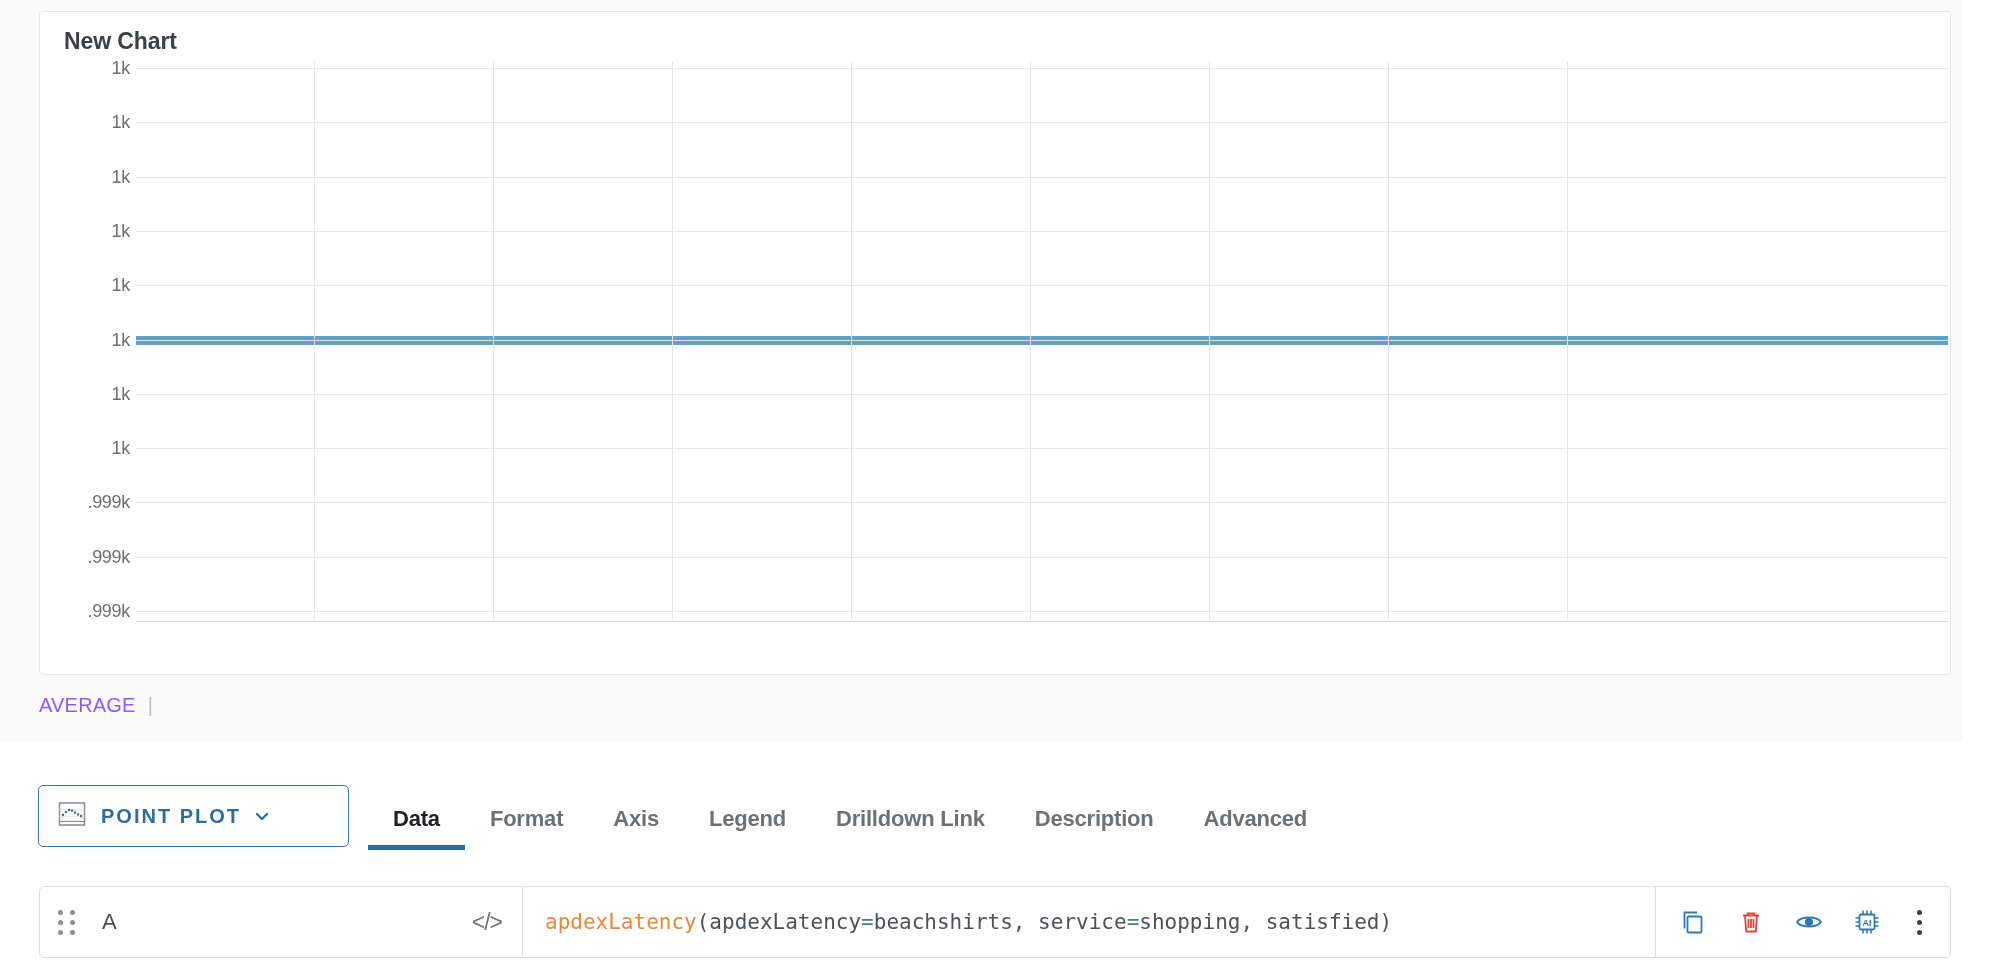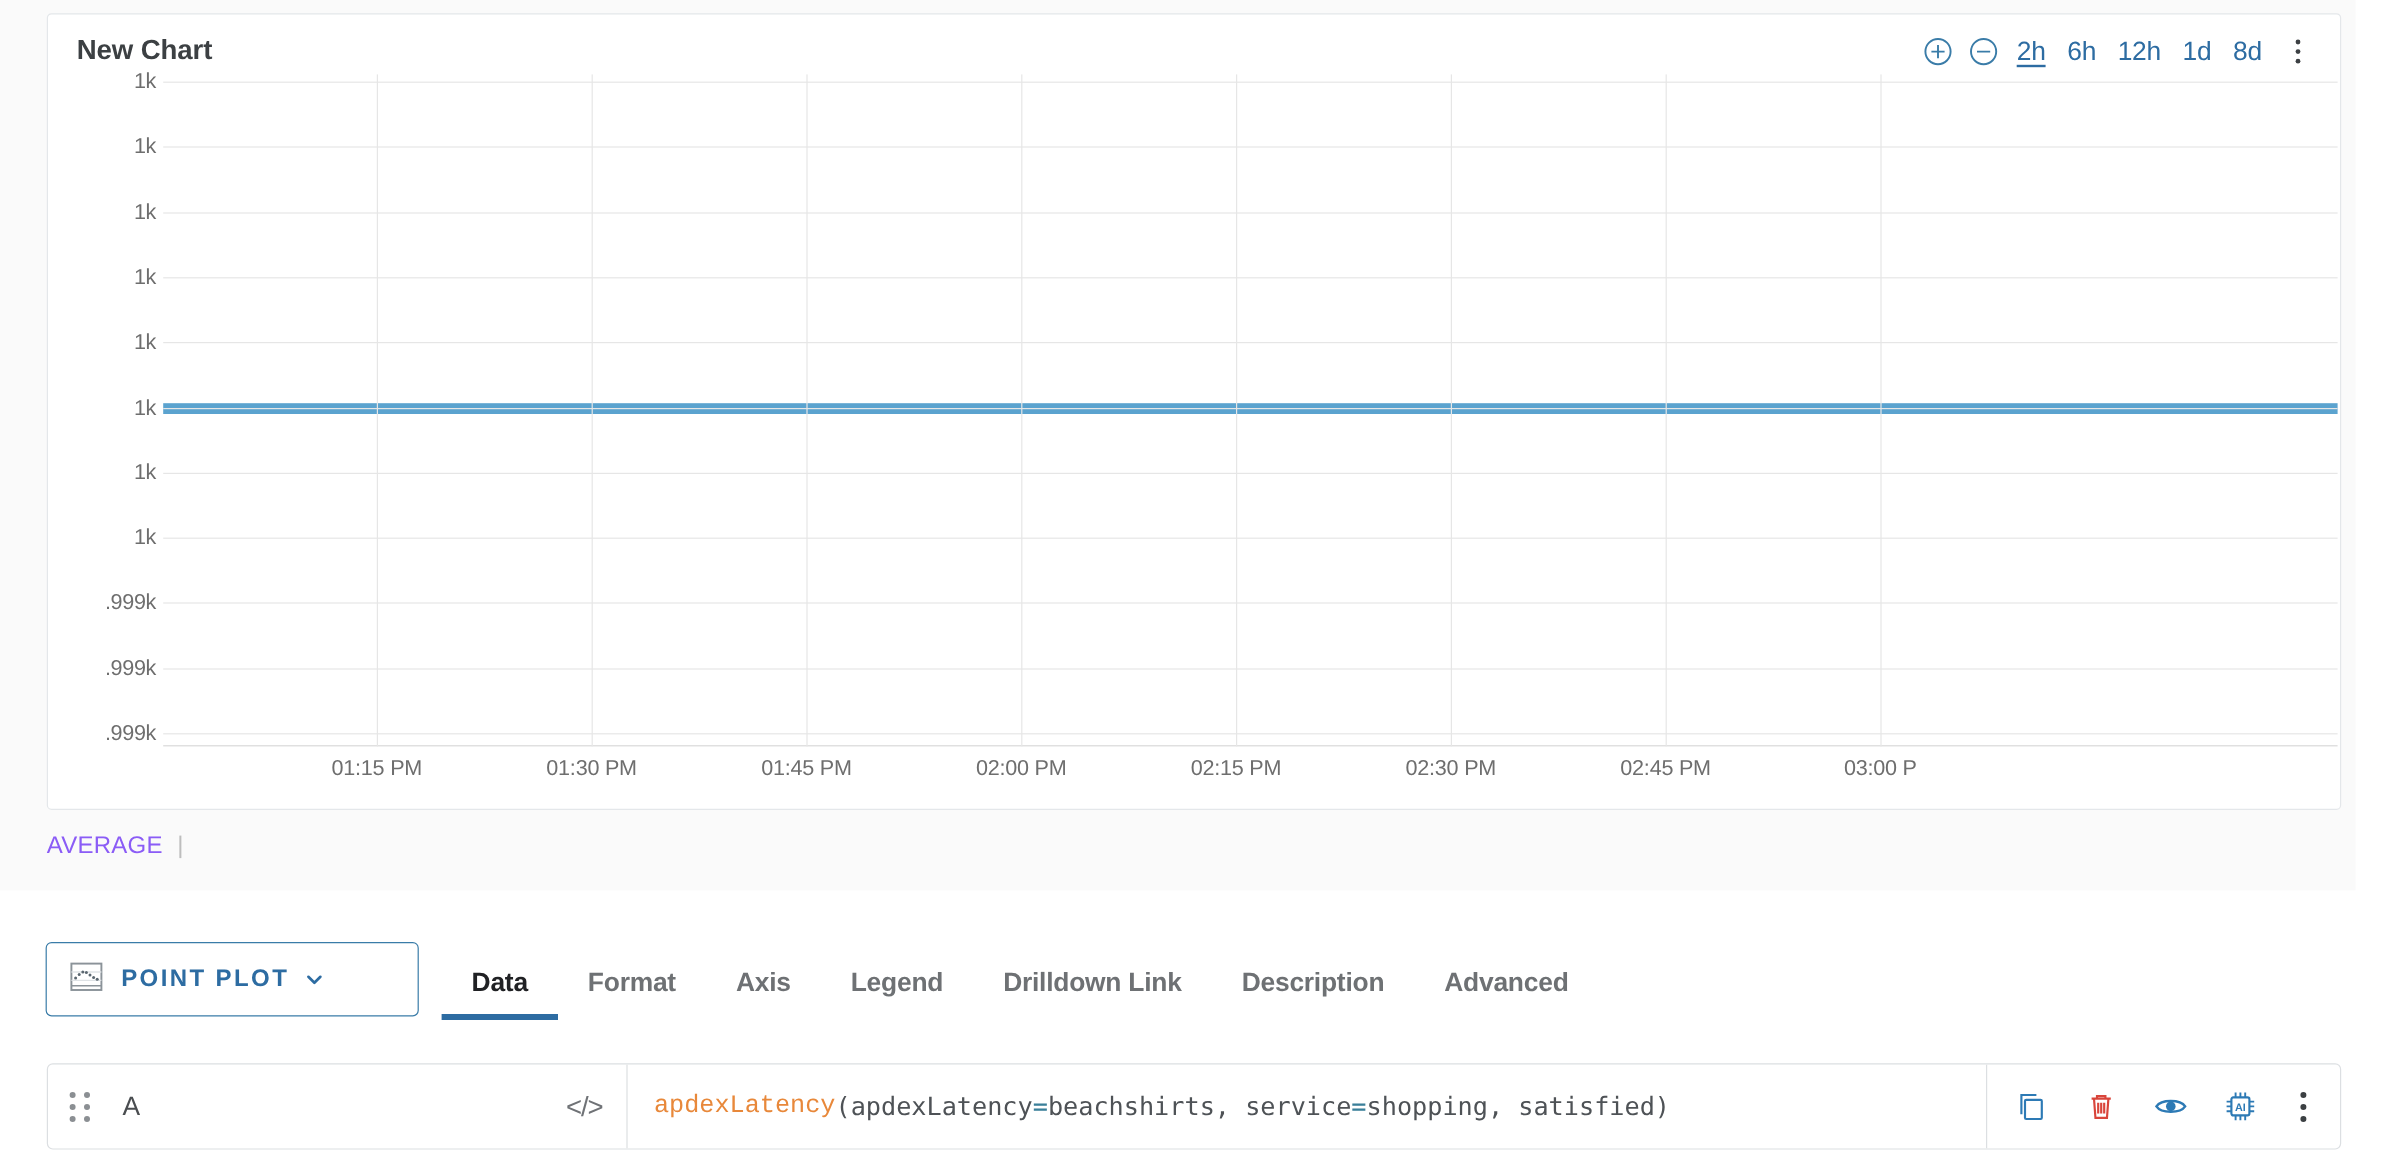--- a/index.html
+++ b/index.html
@@ -250,21 +250,21 @@
     flex: 1;
     display: flex; align-items: center;
     padding: 0 22px;
     font-family: "DejaVu Sans Mono", monospace;
     font-size: 21px;
     color: #4e5256;
     overflow: hidden;
     white-space: nowrap;
     cursor: text;
   }
-  .tok-fn { color: #e8883a; font-family: Liberation Mono, monospace; }
+  .tok-fn { color: #e8883a; }
   .tok-eq { color: #3a7f99; }
   .tok-plain { color: #4e5256; }
   .q-actions {
     display: flex; align-items: center;
     border-left: 1px solid #dcdfe2;
     padding: 0 10px;
     gap: 4px;
   }
   .act {
     width: 54px; height: 54px;
@@ -285,47 +285,20 @@
 
 <div id="root">
 
   <div class="chart-zone">
 
     <div class="chart-card">
 
       <div class="chart-header">
         <div class="chart-title">New Chart</div>
 
-        <div class="chart-tools">
-          <div class="tool-icon">
-            <svg width="26" height="26" viewBox="0 0 26 26" fill="none" stroke="#3a7ca8" stroke-width="1.6">
-              <circle cx="13" cy="13" r="10.5"></circle>
-                <line x1="13" y1="7.5" x2="13" y2="18.5"></line>
-                <line x1="7.5" y1="13" x2="18.5" y2="13"></line>
-            </svg>
-          </div>
-          <div class="tool-icon">
-            <svg width="26" height="26" viewBox="0 0 26 26" fill="none" stroke="#3a7ca8" stroke-width="1.6">
-              <circle cx="13" cy="13" r="10.5"></circle>
-                <line x1="7.5" y1="13" x2="18.5" y2="13"></line>
-            </svg>
-          </div>
-
-          <div class="range-btn active">2h</div>
-          <div class="range-btn">6h</div>
-          <div class="range-btn">12h</div>
-          <div class="range-btn">1d</div>
-          <div class="range-btn">8d</div>
-
-          <div class="kebab">
-              <i></i>
-              <i></i>
-              <i></i>
-            </div>
-        </div>
       </div>
 
       <div class="plot-wrap">
         <div class="ylabels" id="ylabels">
             <div class="ylabel" style="top: 6px;">1k</div>
             <div class="ylabel" style="top: 60.3px;">1k</div>
             <div class="ylabel" style="top: 114.6px;">1k</div>
             <div class="ylabel" style="top: 168.9px;">1k</div>
             <div class="ylabel" style="top: 223.2px;">1k</div>
             <div class="ylabel" style="top: 277.5px;">1k</div>
@@ -351,32 +324,20 @@
             <div class="gridline-h" style="top: 549px;"></div>
             <div class="gridline-v" style="left: 178px;"></div>
             <div class="gridline-v" style="left: 357px;"></div>
             <div class="gridline-v" style="left: 536px;"></div>
             <div class="gridline-v" style="left: 715px;"></div>
             <div class="gridline-v" style="left: 894px;"></div>
             <div class="gridline-v" style="left: 1073px;"></div>
             <div class="gridline-v" style="left: 1252px;"></div>
             <div class="gridline-v" style="left: 1431px;"></div>
           </div>
-        <div class="xclip">
-          <div class="xlabels" id="xlabels" style="left:0;top:0;">
-              <div class="xlabel" style="left: 178px;">01:15 PM</div>
-              <div class="xlabel" style="left: 357px;">01:30 PM</div>
-              <div class="xlabel" style="left: 536px;">01:45 PM</div>
-              <div class="xlabel" style="left: 715px;">02:00 PM</div>
-              <div class="xlabel" style="left: 894px;">02:15 PM</div>
-              <div class="xlabel" style="left: 1073px;">02:30 PM</div>
-              <div class="xlabel" style="left: 1252px;">02:45 PM</div>
-              <div class="xlabel" style="left: 1431px;">03:00 P</div>
-            </div>
-        </div>
       </div>
     </div>
 
     <div class="chart-footer">
       <span class="agg-label">AVERAGE</span>
       <span class="footer-sep">|</span>
     </div>
   </div>
 
   <div class="tabbar">

